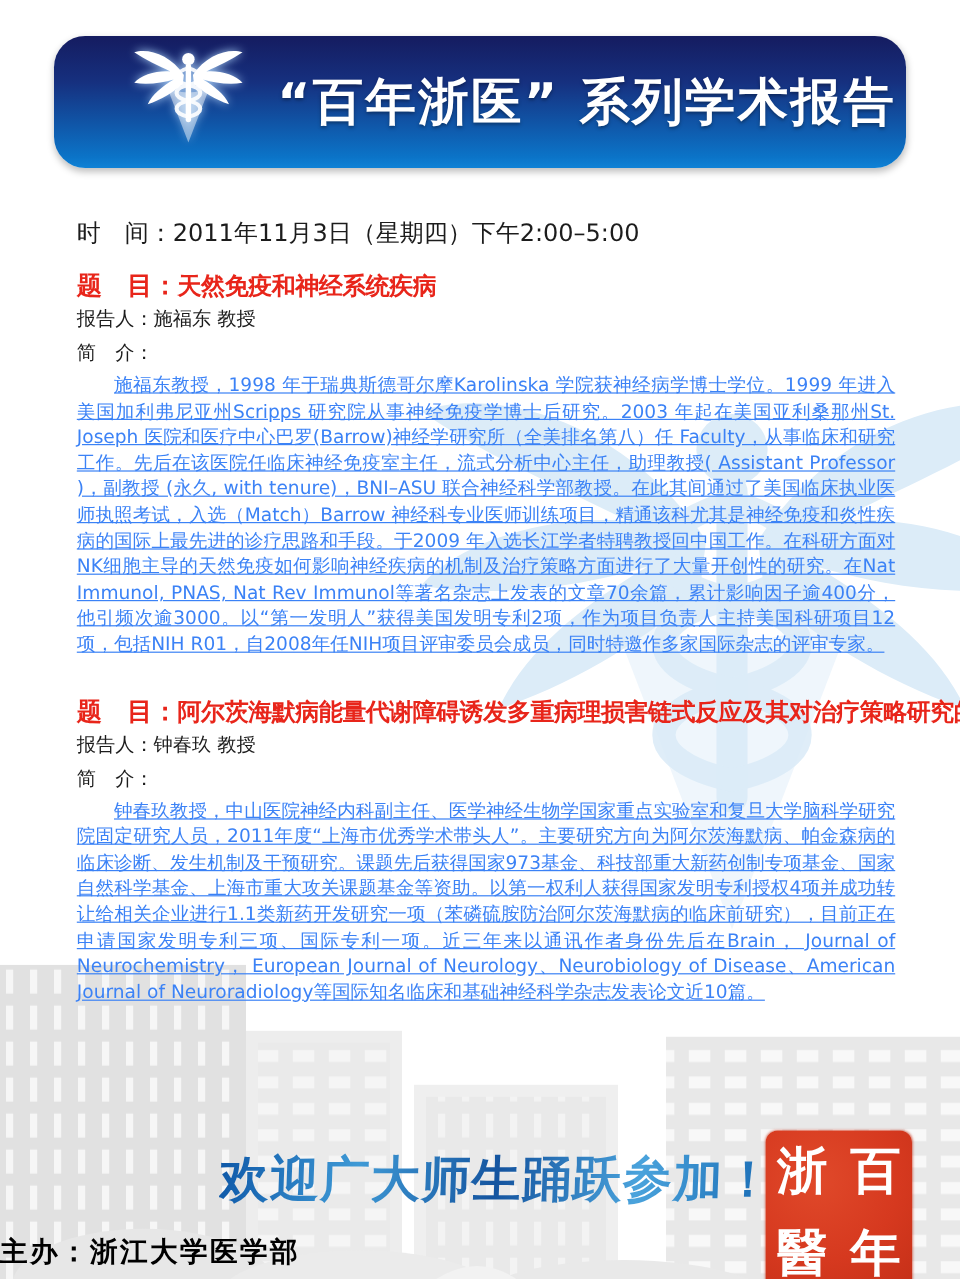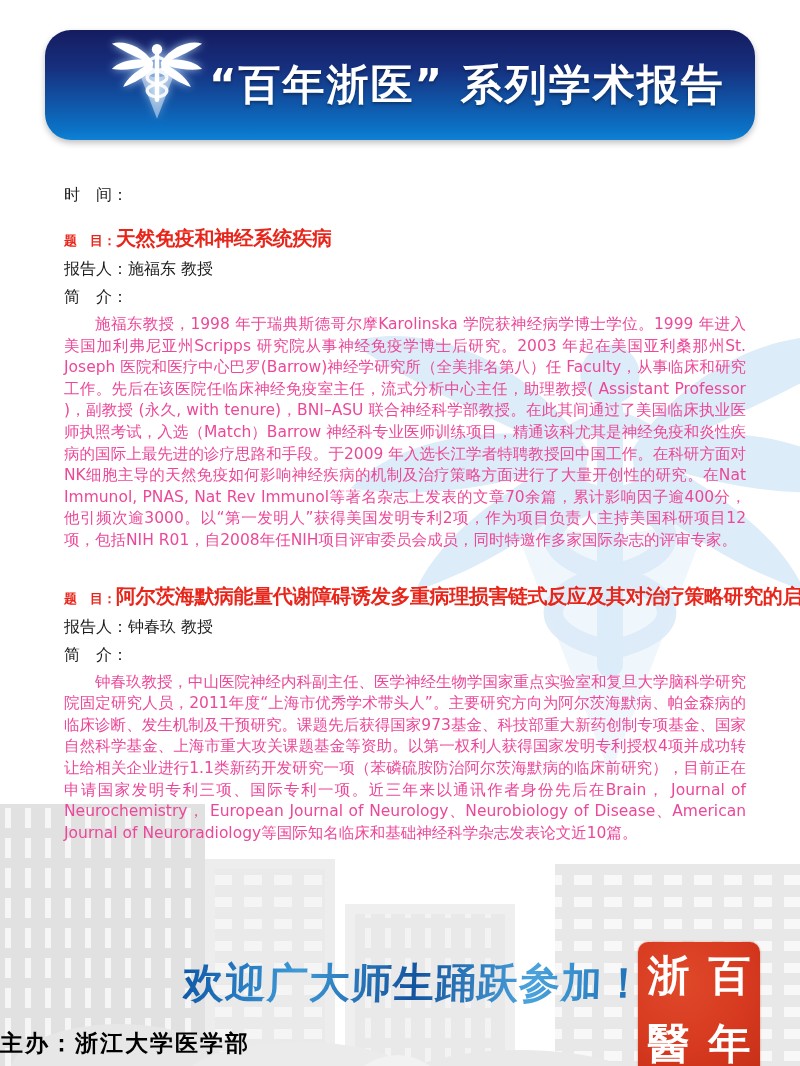--- a/index.html
+++ b/index.html
@@ -32,49 +32,50 @@
     margin: 30px 45px 0 45px;
     height: 110px;
     border-radius: 26px;
     background: linear-gradient(180deg, #151c60 0%, #16307f 35%, #0b74c8 92%, #0f82d6 100%);
     box-shadow: 0 3px 6px rgba(0,0,0,0.25);
     display: flex; align-items: center;
   }
   .banner-logo { width: 100px; height: 94px; margin-left: 62px; color: #ffffff; flex: none; }
   .banner-logo svg { width: 100%; height: 100%; filter: drop-shadow(0 0 4px rgba(180,220,255,0.9)); }
   .banner-title {
-    margin: 0 0 0 2px;
+    margin: 0 0 0 24px;
     color: #ffffff;
     font-size: 42px; font-weight: bold;
     letter-spacing: 2px;
     text-shadow: 0 2px 3px rgba(0,0,0,0.35);
     white-space: nowrap;
   }
 
-  .info { margin: 40px 54px 0 64px; font-size: 16px; color: #1c1c1c; }
+  .info { margin: 40px 54px 0 64px; font-size: 20px; color: #1c1c1c; }
   .info-row { display: flex; line-height: 29px; }
   .info-label, .talk-label { white-space: pre; flex: none; }
 
   .talk { margin: 0 54px 0 64px; font-size: 16px; color: #1c1c1c; }
   .topic-row {
     display: flex; align-items: baseline;
     line-height: 28px;
     color: #e8251a; font-weight: bold;
   }
   .talk-1 .topic-row { margin-top: 15px; }
   .talk-2 .topic-row { margin-top: 30px; }
-  .topic-label { font-size: 13px; white-space: pre; flex: none; }
+  .topic-label { font-size: 21px; white-space: pre; flex: none; }
   .topic-title { font-size: 20px; white-space: nowrap; letter-spacing: -0.4px; }
   .talk-row { display: flex; line-height: 28px; text-align: center; }
   .bio {
     margin: 3px 0 0 0;
     font-size: 15.5px; line-height: 21.6px;
     text-align: justify; text-align-last: left;
     text-indent: 2em;
-    color: #ec4899;
+    color: #3b82f6;
+    text-decoration: underline;
   }
 
   
   .welcome {
     position: absolute; left: 183px; top: 926px;
     font-size: 41px; font-weight: bold; letter-spacing: 1px;
     white-space: nowrap;
     transform: skewX(-2deg);
     background: linear-gradient(100deg, #0d57a7 0%, #3f9ad6 25%, #14549f 50%, #4aa3dc 75%, #1668b2 100%);
     -webkit-background-clip: text; background-clip: text;
@@ -164,20 +165,21 @@
         <svg viewBox="0 0 100 100">
             <use href="#caduceus"></use>
           </svg>
       </span>
       <h1 class="banner-title">“百年浙医” 系列学术报告</h1>
     </header>
 
     <section class="info">
       <div class="info-row">
         <span class="info-label">时　间：</span>
+        <span>2011年11月3日（星期四）下午2:00–5:00</span>
       </div>
     </section>
 
     <section class="talk talk-1">
       <div class="topic-row">
         <span class="topic-label">题　目：</span>
         <span class="topic-title">天然免疫和神经系统疾病</span>
       </div>
       <div class="talk-row">
         <span class="talk-label">报告人：</span>

